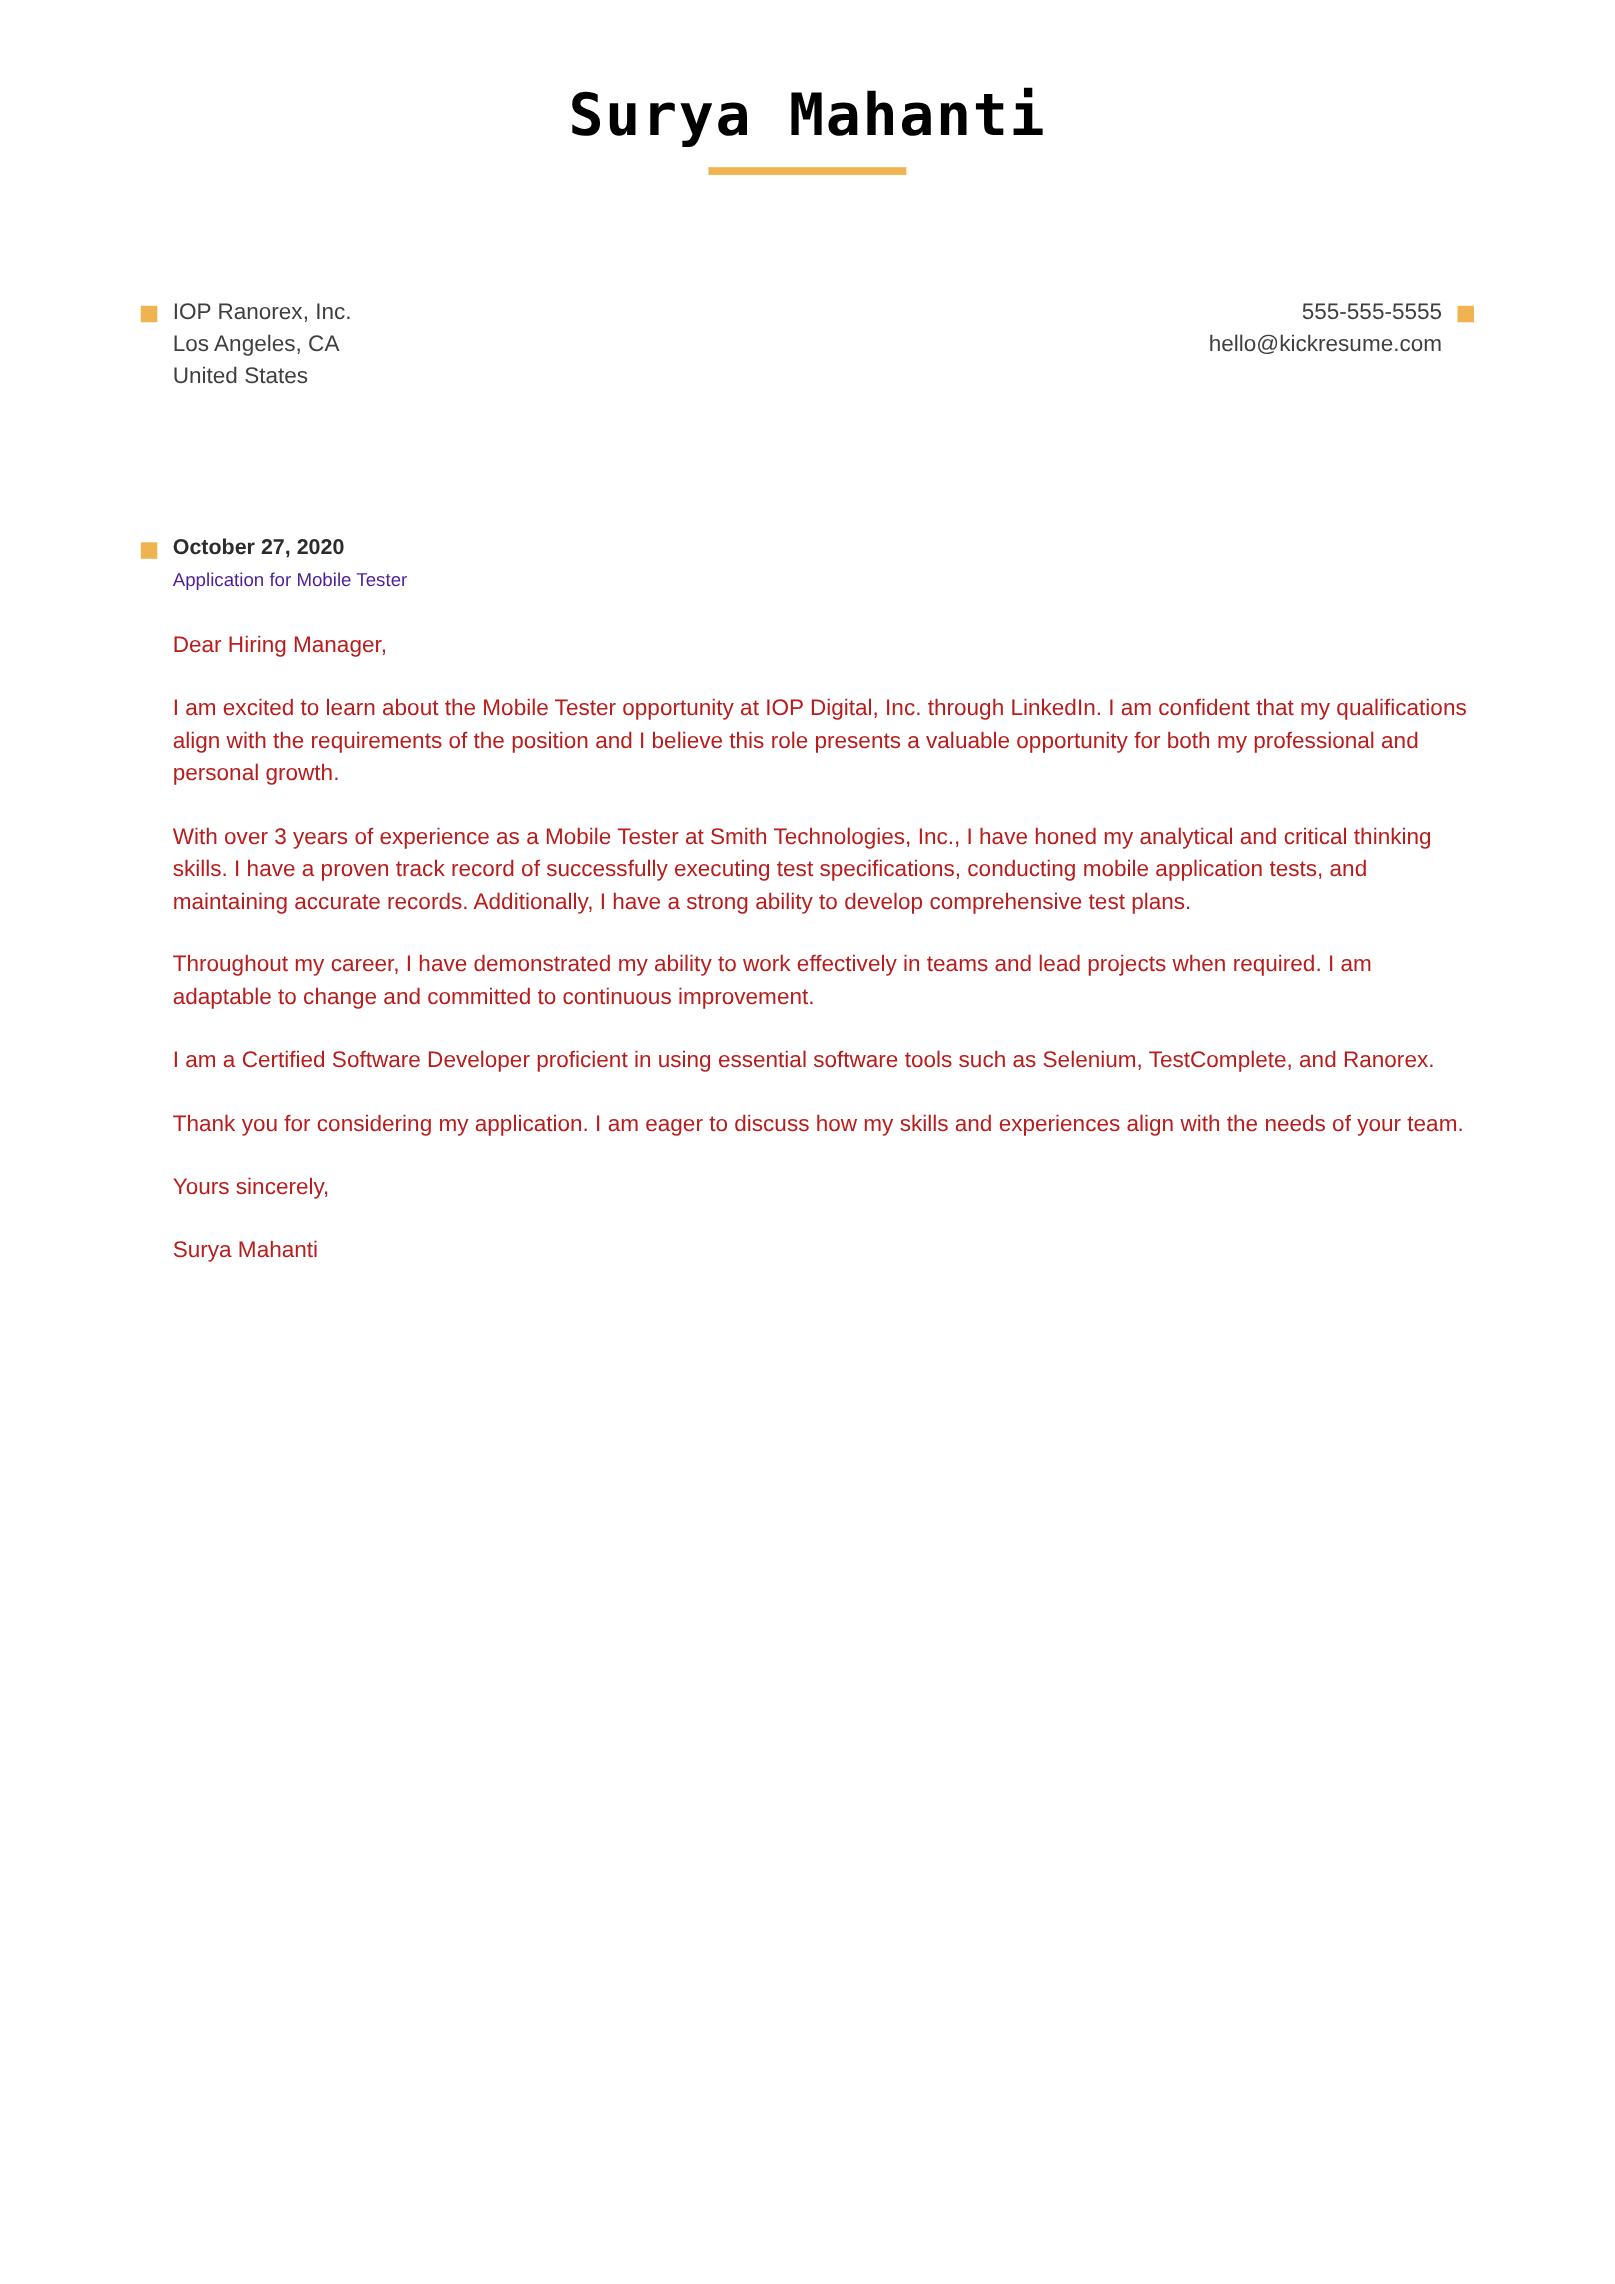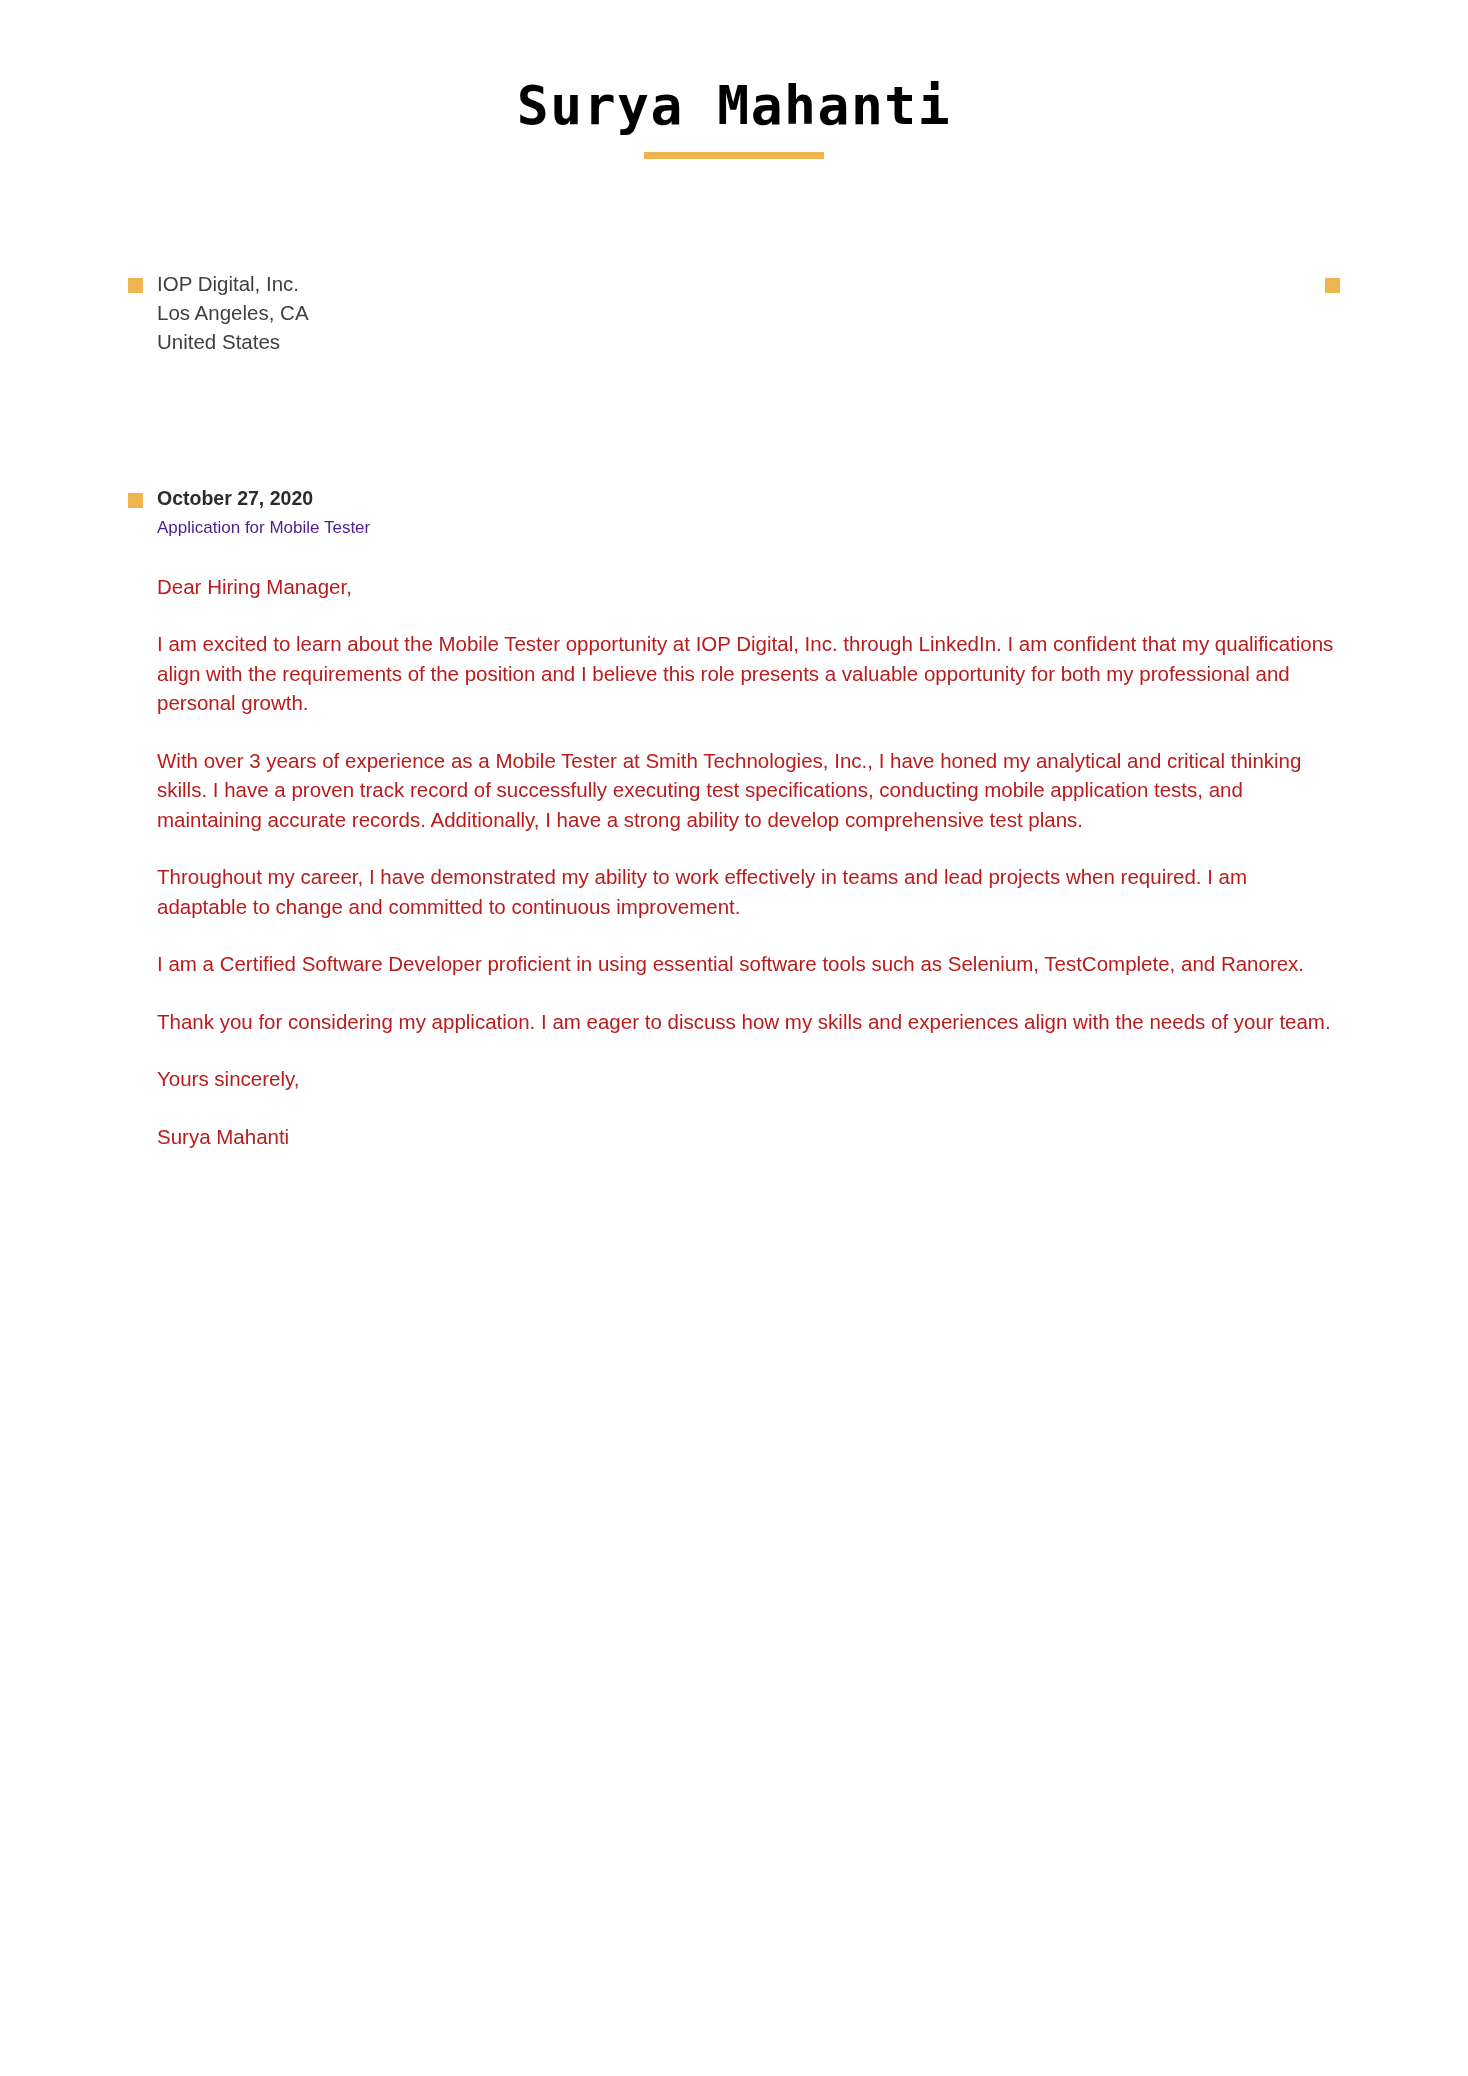--- a/index.html
+++ b/index.html
@@ -133,27 +133,31 @@
   <div class="header">
     <h1 class="name">Surya Mahanti</h1>
     <div class="name-underline"></div>
   </div>
 
   <div class="contact-row">
 
     <div class="contact-left">
       <span class="sq"></span>
       <div class="contact-lines">
-        <div>IOP Digital, Inc.</div>
+        <div>IOP Ranorex, Inc.</div>
         <div>Los Angeles, CA</div>
         <div>United States</div>
       </div>
     </div>
 
     <div class="contact-right">
+      <div class="contact-lines">
+        <div>555-555-5555</div>
+        <div>hello@kickresume.com</div>
+      </div>
       <span class="sq"></span>
     </div>
 
   </div>
 
   <div class="letter">
 
     <div class="meta-row">
       <span class="sq"></span>
       <div class="meta-lines">

